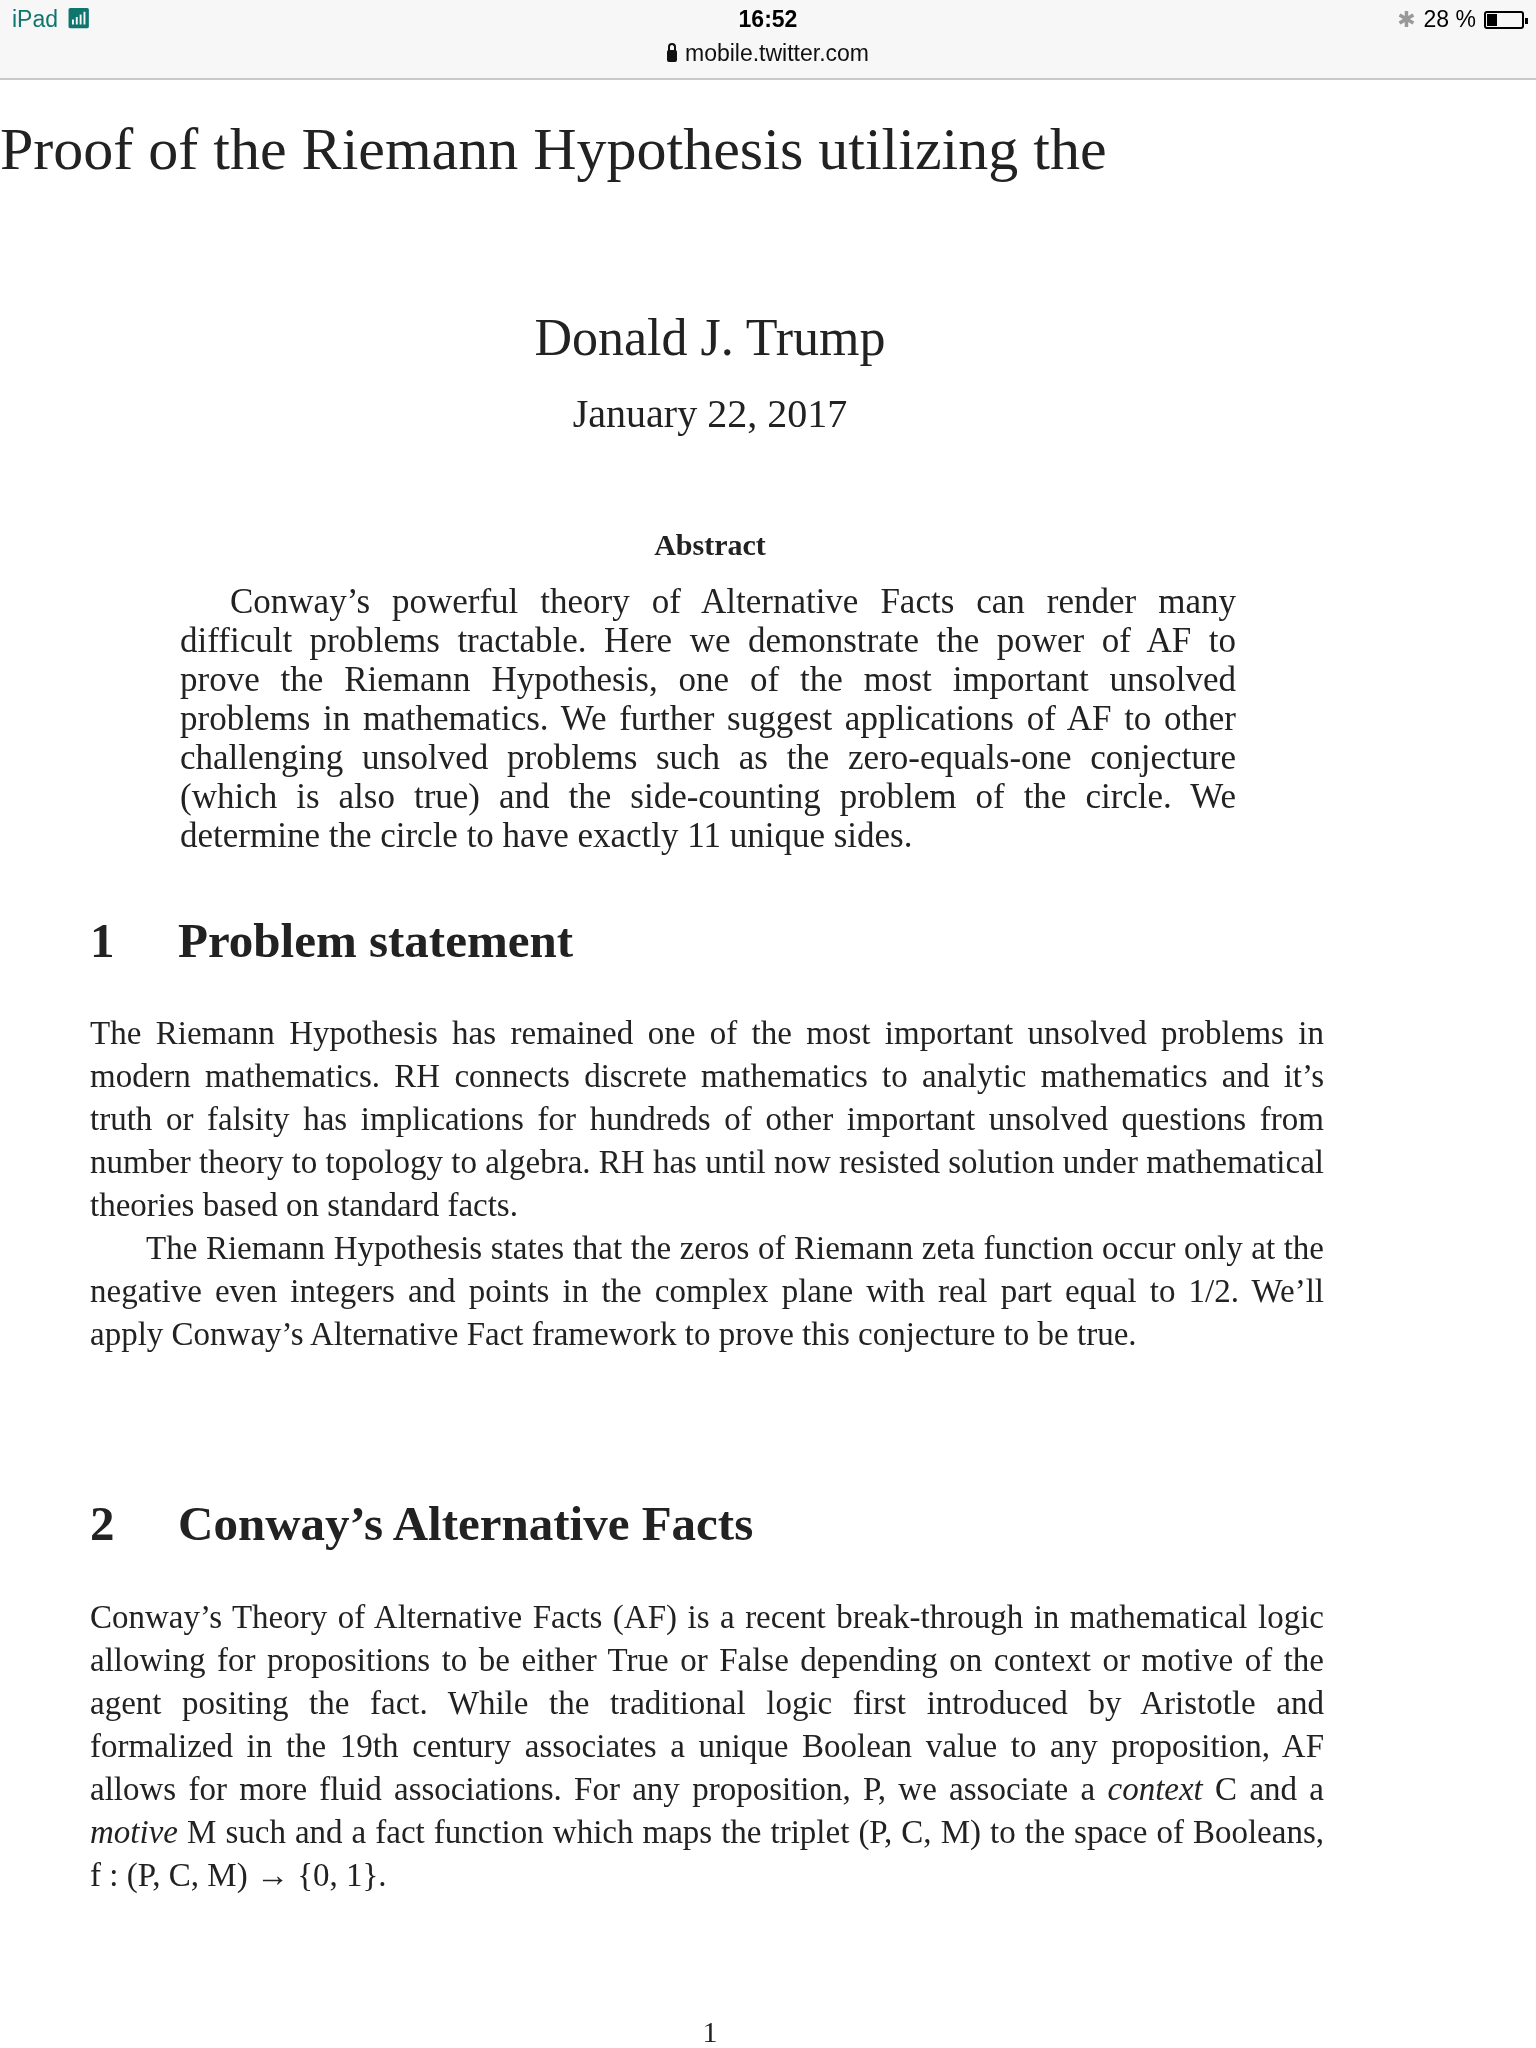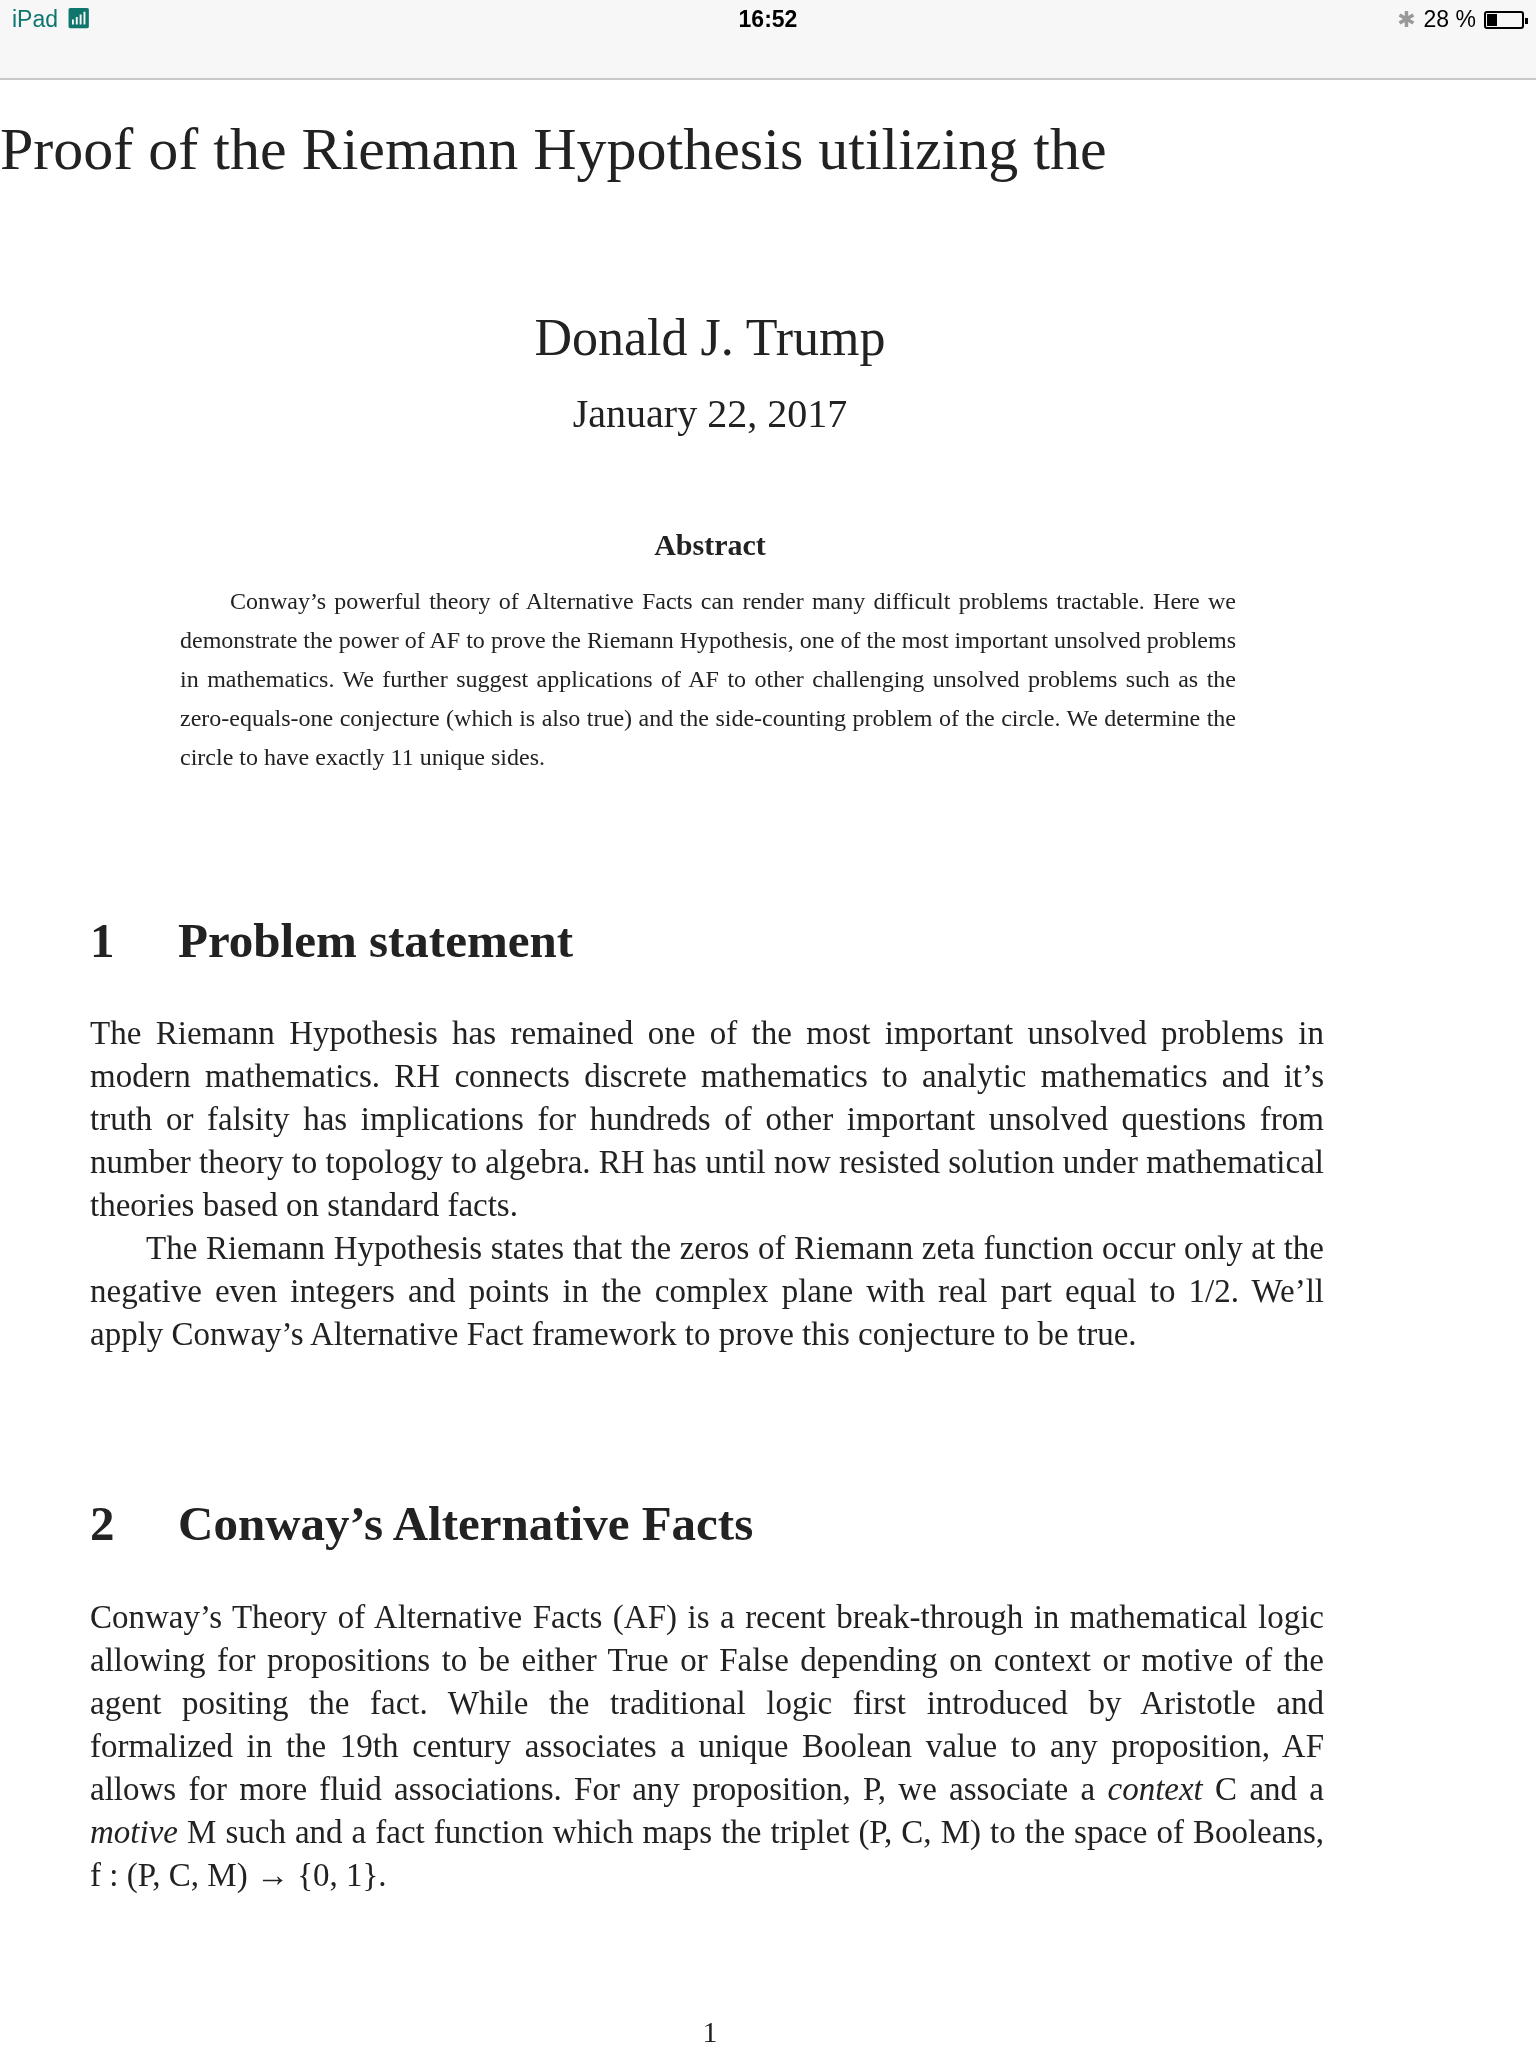--- a/index.html
+++ b/index.html
@@ -14,38 +14,41 @@
   .battery .fill{position:absolute;left:1px;top:1px;bottom:1px;background:#000;}
   .battery:after{content:"";position:absolute;right:-6px;top:5px;width:3px;height:6px;background:#000;}
   .lock{display:inline-block;width:10px;height:12px;background:#111;border-radius:2px;position:relative;margin-right:8px;vertical-align:-1px;}
   .lock:before{content:"";position:absolute;left:1px;top:-7px;width:4px;height:6px;border:2px solid #111;border-bottom:none;border-radius:4px 4px 0 0;}
   .wifi{font-size:20px;}
   .doc{position:absolute;left:0;top:80px;width:1536px;filter:blur(0.4px);}
   .title{position:absolute;left:0;width:1420px;font-size:60px;line-height:78px;top:30px;color:#222;}
   .author{position:absolute;left:0;width:1420px;text-align:center;font-size:52px;top:228px;}
   .date{position:absolute;left:0;width:1420px;text-align:center;font-size:40px;top:310px;}
   .abs-h{position:absolute;left:0;width:1420px;text-align:center;font-size:30px;font-weight:bold;top:448px;}
-  .abstract{position:absolute;left:180px;width:1056px;top:502px;font-size:24px;line-height:39px;text-align:justify;text-indent:50px;hyphens:manual;}
+  .abstract{position:absolute;left:180px;width:1056px;top:502px;font-size:35px;line-height:39px;text-align:justify;text-indent:50px;hyphens:manual;}
   .sec-h{position:absolute;left:90px;font-size:49px;font-weight:bold;}
   .sec-h .num{display:inline-block;width:88px;}
   .body{position:absolute;left:90px;width:1234px;font-size:33px;line-height:43px;text-align:justify;}
   .body p{margin:0;}
   .body p.ind{text-indent:56px;}
   .pnum{position:absolute;left:0;width:1420px;text-align:center;font-size:30px;top:1935px;}
   em{font-style:italic;}
 </style>
 </head>
 <body>
 
 <div class="statusbar">
   <div class="sb-left">
     <span>iPad</span>
     <span class="wifi">📶︎</span>
   </div>
   <div class="sb-time">16:52</div>
+  <div class="sb-url">
+    <span class="lock"></span><span>mobile.twitter.com</span>
+  </div>
   <div class="sb-right">
     <span class="bt">✱</span>
     <span>28 %</span>
     <span class="battery">
         <span class="fill" id="batfill" style="width: 28%;"></span>
       </span>
   </div>
 </div>
 
 <div class="doc">

